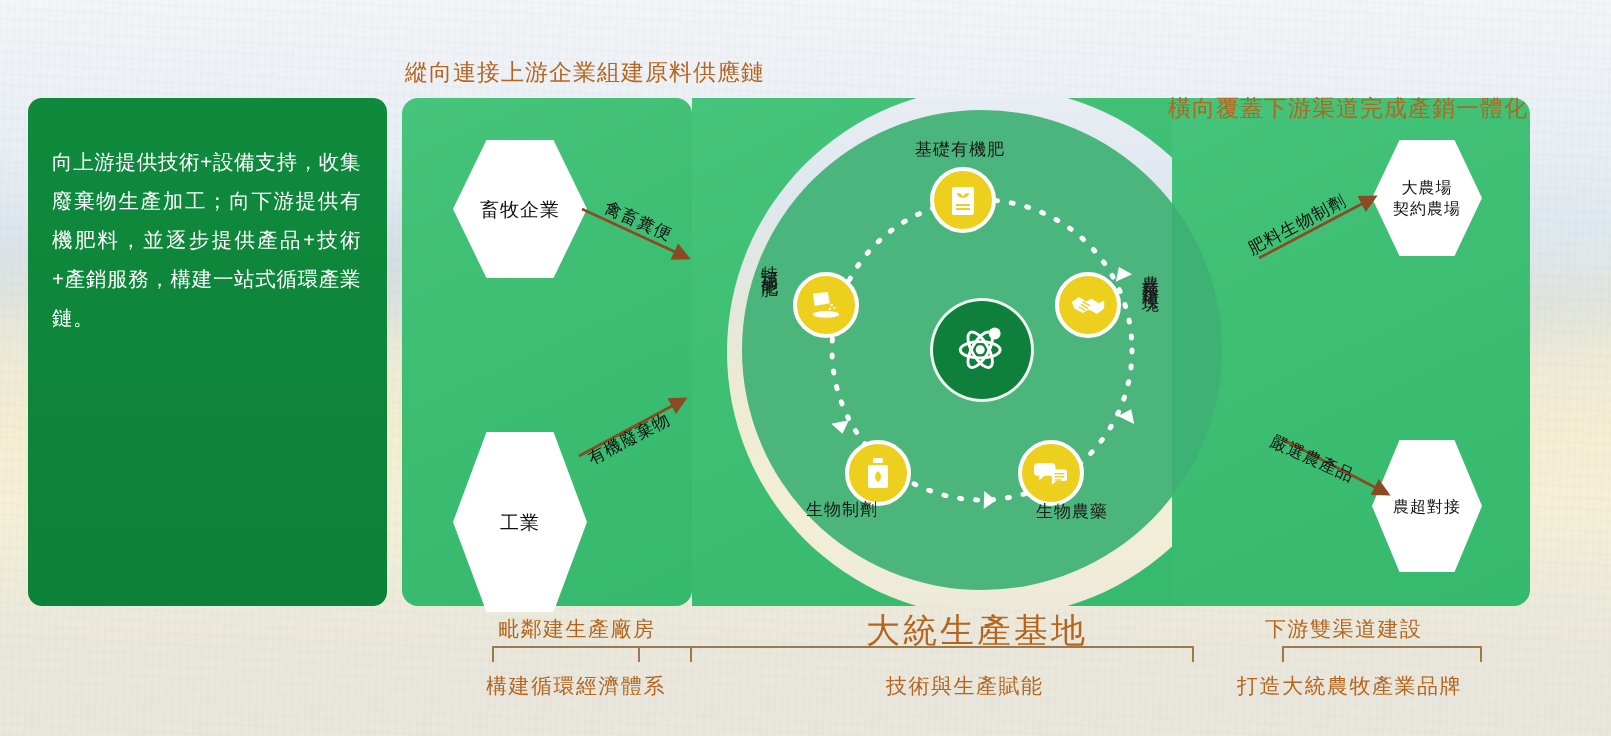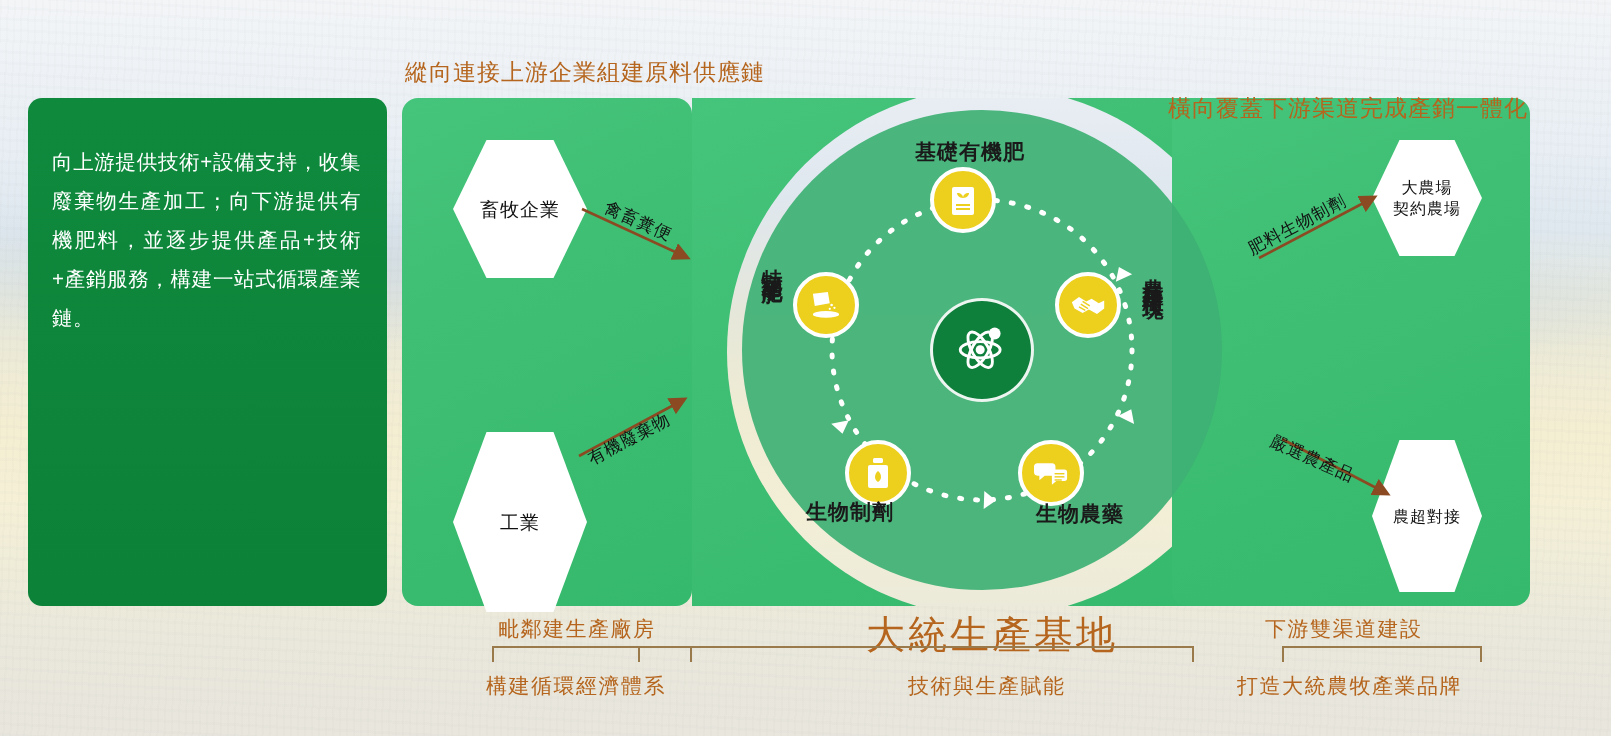--- a/index.html
+++ b/index.html
@@ -120,21 +120,21 @@
     position:absolute;width:66px;height:66px;border-radius:50%;
     background:#edcf1e;
     border:4px solid #ffffff;
     box-sizing:border-box;
     display:flex;align-items:center;justify-content:center;
   }
   .node svg{display:block;}
 
   .node-label{
     position:absolute;
-    font-size:21px;color:#1a1a1a;white-space:nowrap;letter-spacing:1px;font-weight:bold;
+    font-size:17px;color:#1a1a1a;white-space:nowrap;letter-spacing:1px;
   }
   .node-label.vert{
     writing-mode:vertical-rl;text-orientation:upright;letter-spacing:4px;white-space:normal;
   }
 
   
   .hex{
     position:absolute;
     background:#ffffff;
     clip-path:polygon(25% 0%,75% 0%,100% 50%,75% 100%,25% 100%,0% 50%);
@@ -156,21 +156,21 @@
   }
 
   
   .cap-top{
     position:absolute;font-size:21px;color:#b5651d;white-space:nowrap;letter-spacing:1.5px;
   }
   .cap-bottom{
     position:absolute;font-size:21px;color:#b5651d;white-space:nowrap;letter-spacing:1.5px;
   }
   #cap-mid-title{
-    position:absolute;font-size:39px;color:#b5651d;white-space:nowrap;letter-spacing:3px;font-family:Liberation Mono, monospace;
+    position:absolute;font-size:34px;color:#b5651d;white-space:nowrap;letter-spacing:3px;font-family:Liberation Mono, monospace;
   }
   .bracket-up{
     position:absolute;
     border:2.5px solid #9a7a4a;
     border-bottom:none;
     height:16px;
     box-sizing:border-box;
   }
 </style>
 </head>
@@ -319,21 +319,21 @@
 <div class="hex" style="left:1372px;top:140px;width:110px;height:116px;">
   <svg class="dash" viewBox="0 0 100 100" preserveAspectRatio="none" style="position:absolute;left:0;top:0;width:100%;height:100%;">
     <polygon points="30,9 70,9 90,50 70,91 30,91 10,50" fill="none" stroke="#ffffff" stroke-width="5" stroke-dasharray="9 6"></polygon>
   </svg>
   <div class="txt" style="font-size:16px;line-height:21px;">
     <span>大農場</span><br>
     <span>契約農場</span>
   </div>
 </div>
 
-<div class="hex" style="left:1372px;top:440px;width:110px;height:152px;">
+<div class="hex" style="left:1372px;top:440px;width:110px;height:132px;">
   <svg class="dash" viewBox="0 0 100 100" preserveAspectRatio="none" style="position:absolute;left:0;top:0;width:100%;height:100%;">
     <polygon points="30,9 70,9 90,50 70,91 30,91 10,50" fill="none" stroke="#ffffff" stroke-width="5" stroke-dasharray="9 6"></polygon>
   </svg>
   <div class="txt" style="font-size:16px;line-height:21px;">農超對接</div>
 </div>
 
 <svg class="arrow-svg" style="left:1257px;top:190px;width:130px;height:72px;" viewBox="0 0 130 72">
   <defs>
       <marker id="ah3" markerWidth="7" markerHeight="7" refX="5" refY="3.5" orient="auto">
     <polygon points="0,0 7,3.5 0,7" fill="#8b4a22"></polygon>
@@ -352,17 +352,17 @@
   <line x1="2" y1="4" x2="106" y2="58" stroke="#8b4a22" stroke-width="2.6" marker-end="url(#ah4)"></line>
 </svg>
 <div class="arrow-label" style="left:1276px;top:430px;transform:rotate(24deg);transform-origin:left top;">嚴選農產品</div>
 
 <div class="cap-top" style="left:498px;top:615px;">毗鄰建生產廠房</div>
 <div class="bracket-up" style="left:492px;top:646px;width:200px;"></div>
 <div class="cap-bottom" style="left:486px;top:672px;">構建循環經濟體系</div>
 
 <div id="cap-mid-title" style="left:866px;top:608px;">大統生產基地</div>
 <div class="bracket-up" style="left:638px;top:646px;width:556px;"></div>
-<div class="cap-bottom" style="left:908px;top:672px;text-align:right;">技術與生產賦能</div>
+<div class="cap-bottom" style="left:886px;top:672px;text-align:right;">技術與生產賦能</div>
 
 <div class="cap-top" style="left:1265px;top:615px;">下游雙渠道建設</div>
 <div class="bracket-up" style="left:1282px;top:646px;width:200px;"></div>
 <div class="cap-bottom" style="left:1237px;top:672px;">打造大統農牧產業品牌</div>
 
 </body></html>

